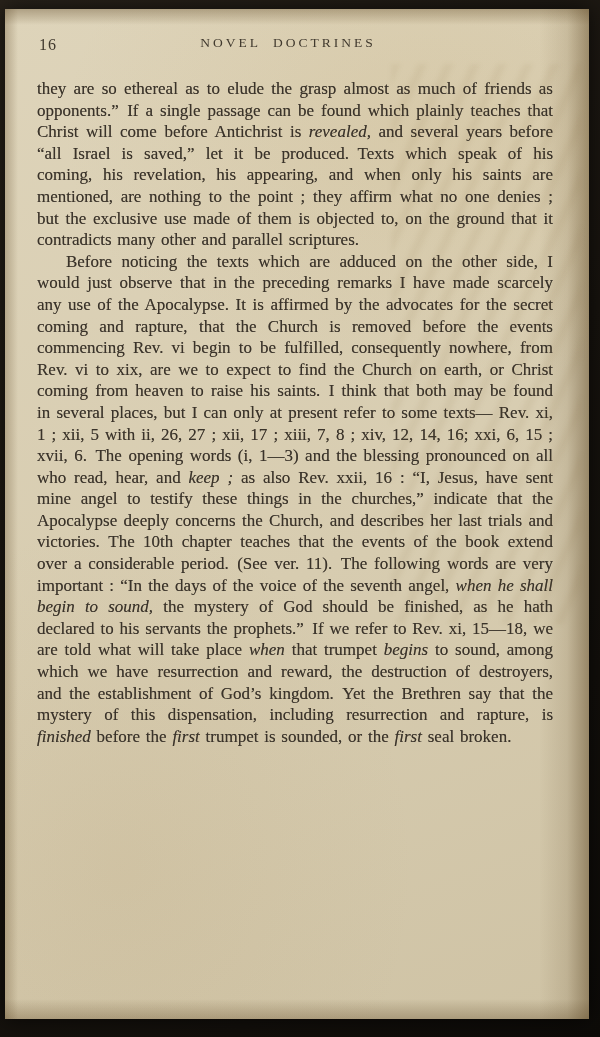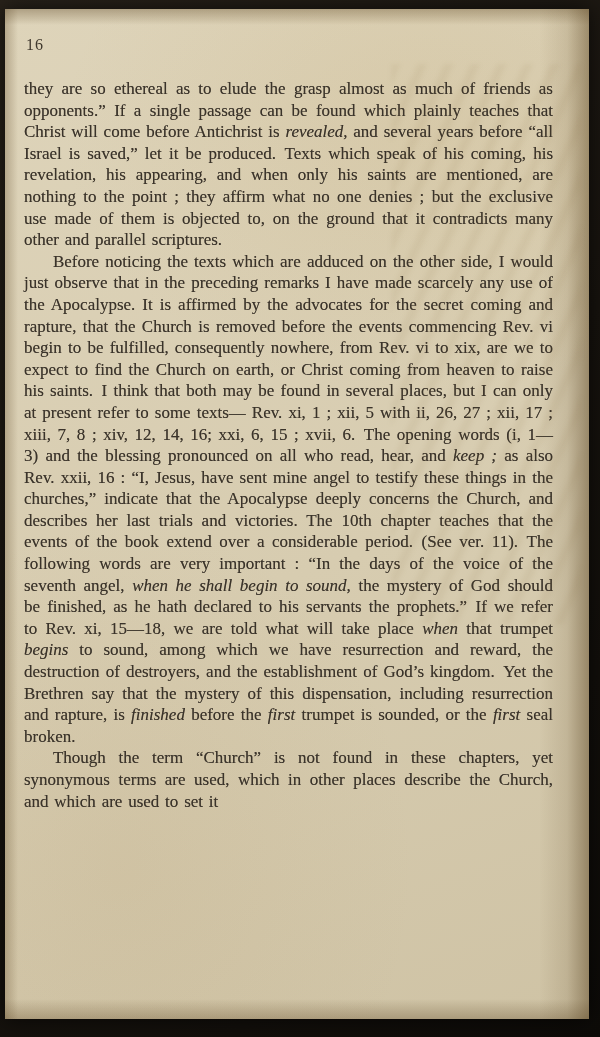--- a/index.html
+++ b/index.html
@@ -19,21 +19,21 @@
     inset: 0;
     background: linear-gradient(135deg, #28221a 0%, #17130e 55%, #0d0b08 100%);
   }
   .paper {
     position: absolute;
     left: 5px;
     right: 11px;
     top: 9px;
     bottom: 18px;
     box-sizing: border-box;
-    padding: 26px 36px 0 19px;
+    padding: 26px 36px 0 32px;
     background:
       radial-gradient(ellipse 520px 380px at 72% 12%, rgba(190,160,100,0.16), rgba(190,160,100,0) 70%),
       radial-gradient(ellipse 420px 500px at 20% 85%, rgba(170,140,90,0.10), rgba(170,140,90,0) 70%),
       linear-gradient(to left, rgba(90,68,34,0.50), rgba(90,68,34,0.14) 22px, rgba(90,68,34,0) 50px),
       linear-gradient(to right, rgba(90,68,34,0.30), rgba(90,68,34,0) 13px),
       linear-gradient(to bottom, rgba(90,68,34,0.36), rgba(90,68,34,0) 16px),
       linear-gradient(to top, rgba(90,68,34,0.32), rgba(90,68,34,0) 20px),
       linear-gradient(160deg, #ded4ba 0%, #d7ccb0 55%, #cfc3a5 100%);
     box-shadow: 0 0 20px rgba(0,0,0,0.65);
   }
@@ -85,21 +85,21 @@
   .content p.indent { text-indent: 1.7em; }
   .content em { }
 </style>
 </head>
 <body>
 
 <div class="scan">
   <div class="paper">
     <div class="header">
       <span class="pagenum">16</span>
+      <span class="running-title">NOVEL DOCTRINES</span>
     </div>
     <div class="content" id="content">
         <p><span>they are so ethereal as to elude the grasp almost as much of friends as opponents.” If a single passage can be found which plainly teaches that Christ will come before Antichrist is </span><em>revealed,</em><span> and several years before “all Israel is saved,” let it be produced. Texts which speak of his coming, his revelation, his appearing, and when only his saints are mentioned, are nothing to the point&nbsp;; they affirm what no one denies&nbsp;; but the exclusive use made of them is objected to, on the ground that it contradicts many other and parallel scriptures.</span></p>
         <p class="indent"><span>Before noticing the texts which are adduced on the other side, I would just observe that in the preceding remarks I have made scarcely any use of the Apocalypse. It is affirmed by the advocates for the secret coming and rapture, that the Church is removed before the events commencing Rev. vi begin to be fulfilled, consequently nowhere, from Rev. vi to xix, are we to expect to find the Church on earth, or Christ coming from heaven to raise his saints. I think that both may be found in several places, but I can only at present refer to some texts— Rev. xi, 1&nbsp;; xii, 5 with ii, 26, 27&nbsp;; xii, 17&nbsp;; xiii, 7, 8&nbsp;; xiv, 12, 14, 16; xxi, 6, 15&nbsp;; xvii, 6. The opening words (i, 1—3) and the blessing pronounced on all who read, hear, and </span><em>keep&nbsp;;</em><span> as also Rev. xxii, 16&nbsp;: “I, Jesus, have sent mine angel to testify these things in the churches,” indicate that the Apocalypse deeply concerns the Church, and describes her last trials and victories. The 10th chapter teaches that the events of the book extend over a considerable period. (See ver. 11). The following words are very important&nbsp;: “In the days of the voice of the seventh angel, </span><em>when he shall begin to sound,</em><span> the mystery of God should be finished, as he hath declared to his servants the prophets.” If we refer to Rev. xi, 15—18, we are told what will take place </span><em>when</em><span> that trumpet </span><em>begins</em><span> to sound, among which we have resurrection and reward, the destruction of destroyers, and the establishment of God’s kingdom. Yet the Brethren say that the mystery of this dispensation, including resurrection and rapture, is </span><em>finished</em><span> before the </span><em>first</em><span> trumpet is sounded, or the </span><em>first</em><span> seal broken.</span></p>
-        <p class="indent"><span>Though the term “Church” is not found in these chapters, yet synonymous terms are used, which in other places describe the Church, and which are used to set it</span></p>
       </div>
     <div class="bleed"></div>
   </div>
 </div>
 
 </body></html>

